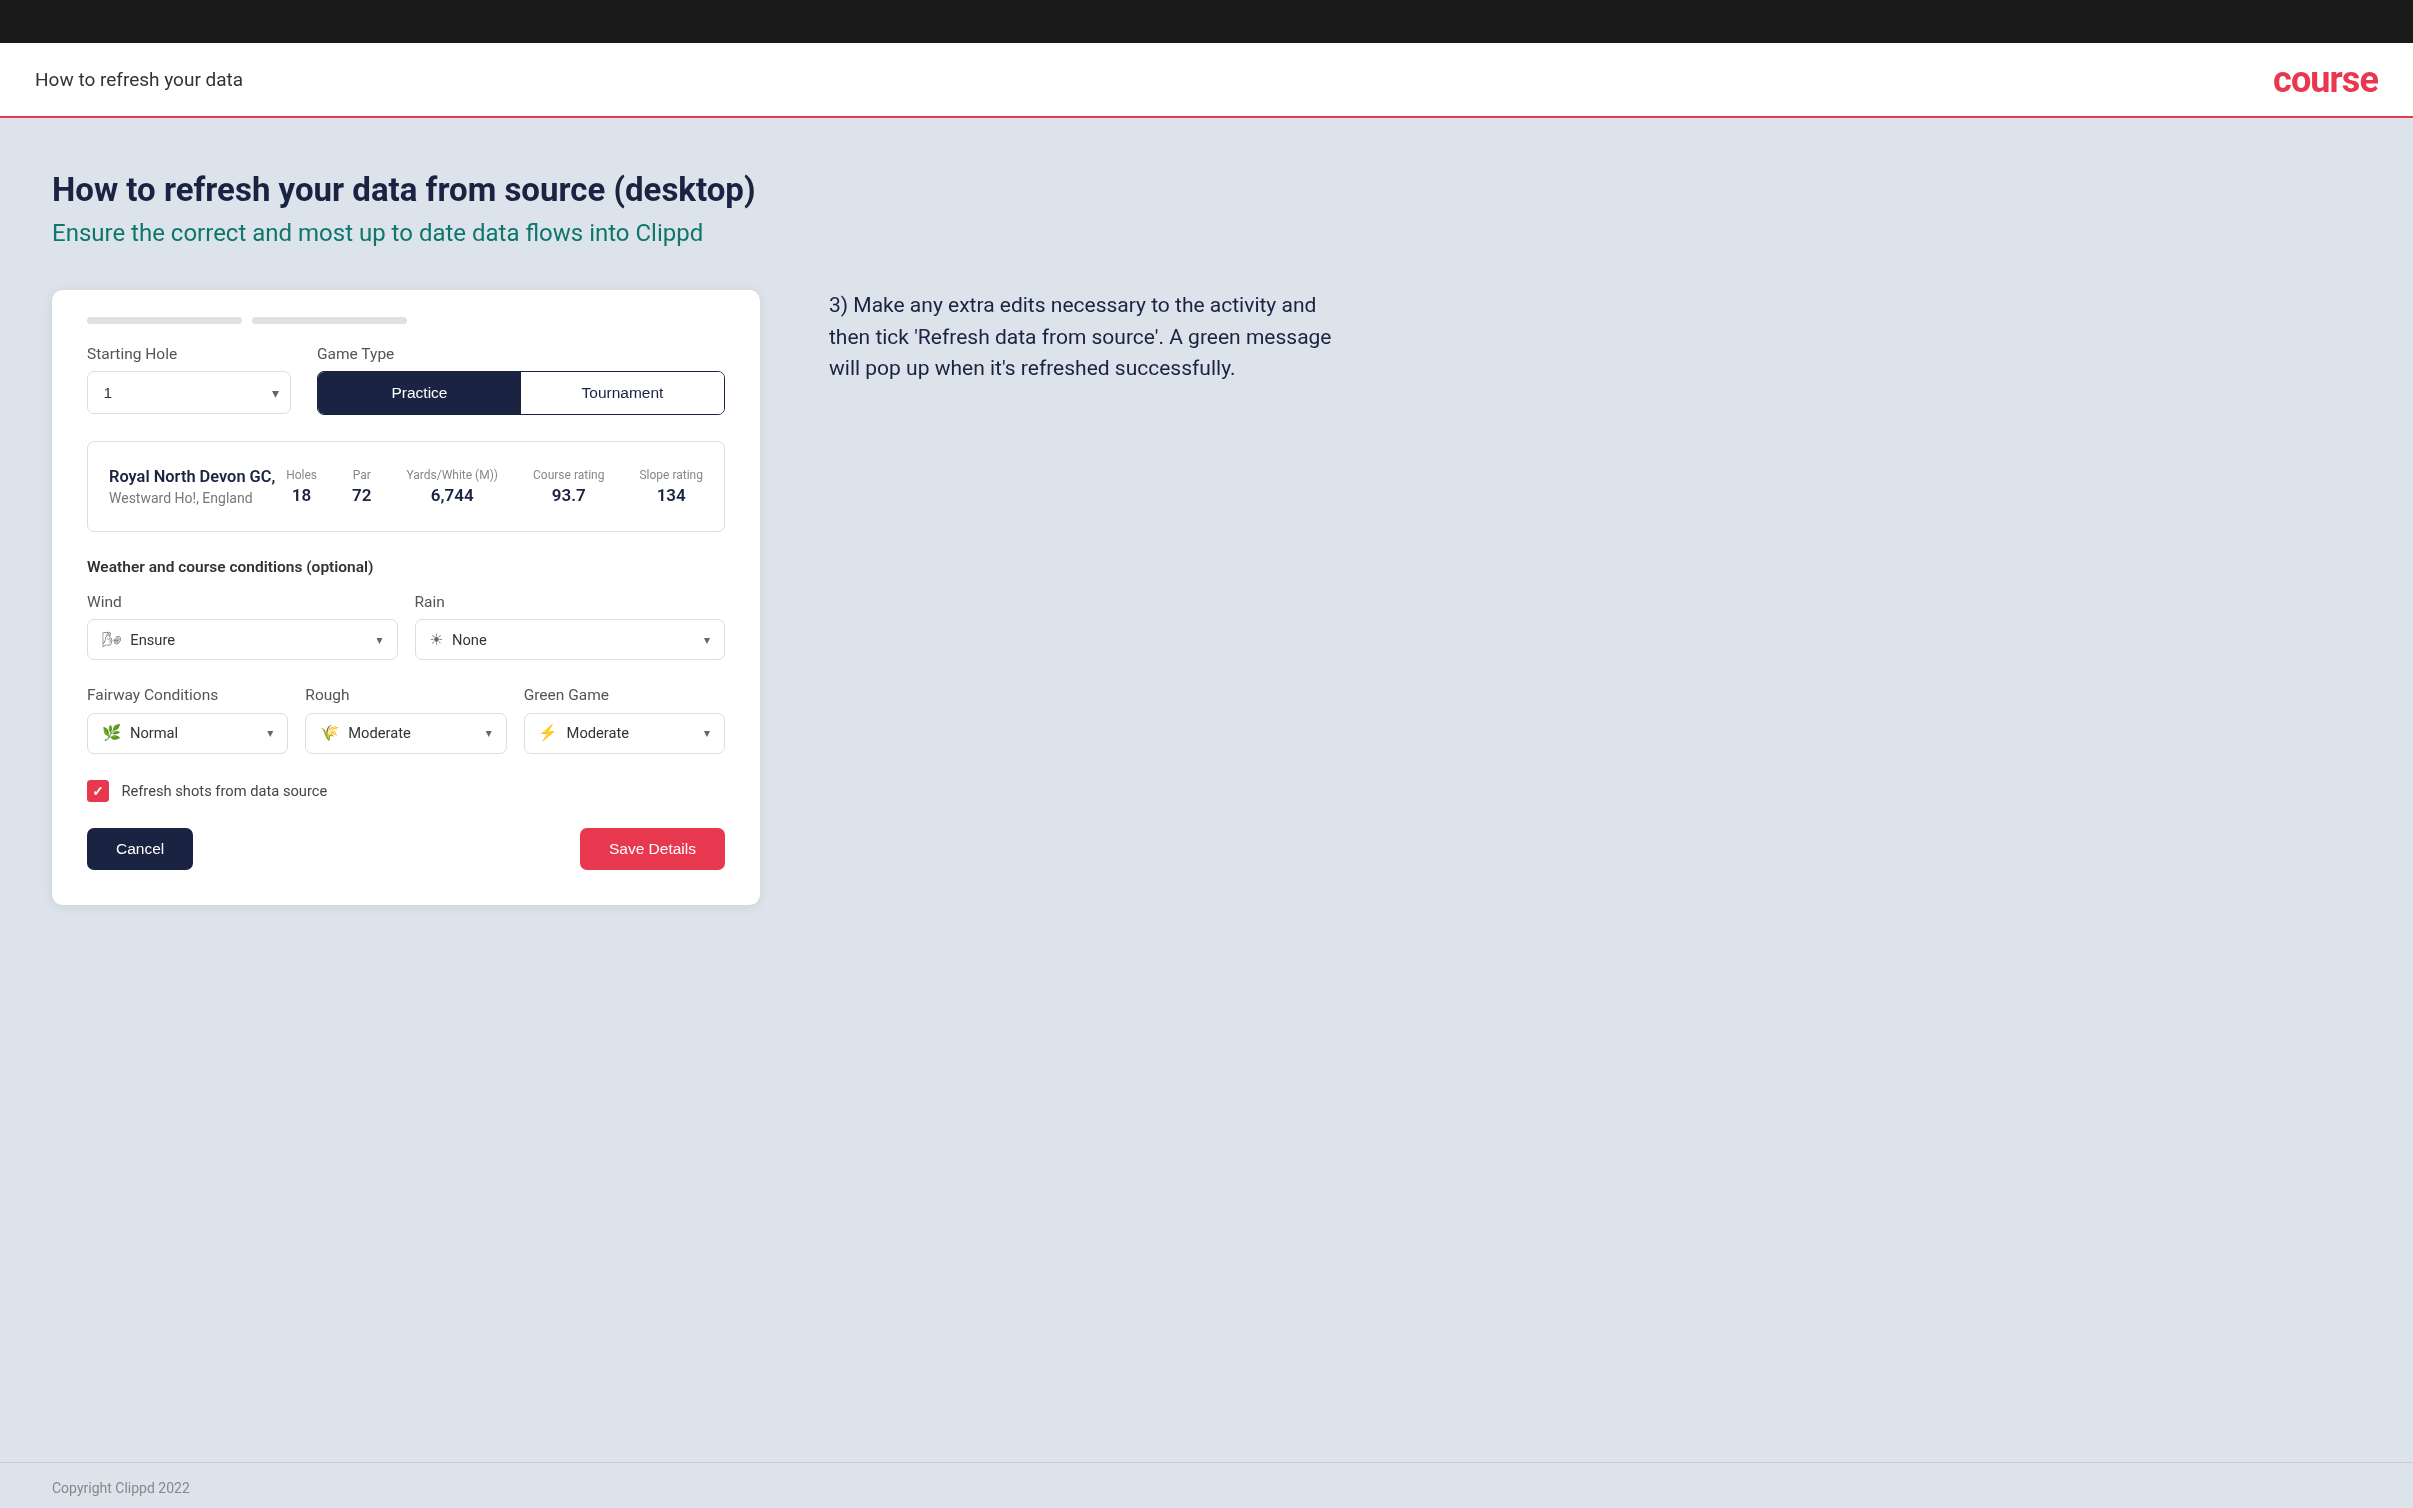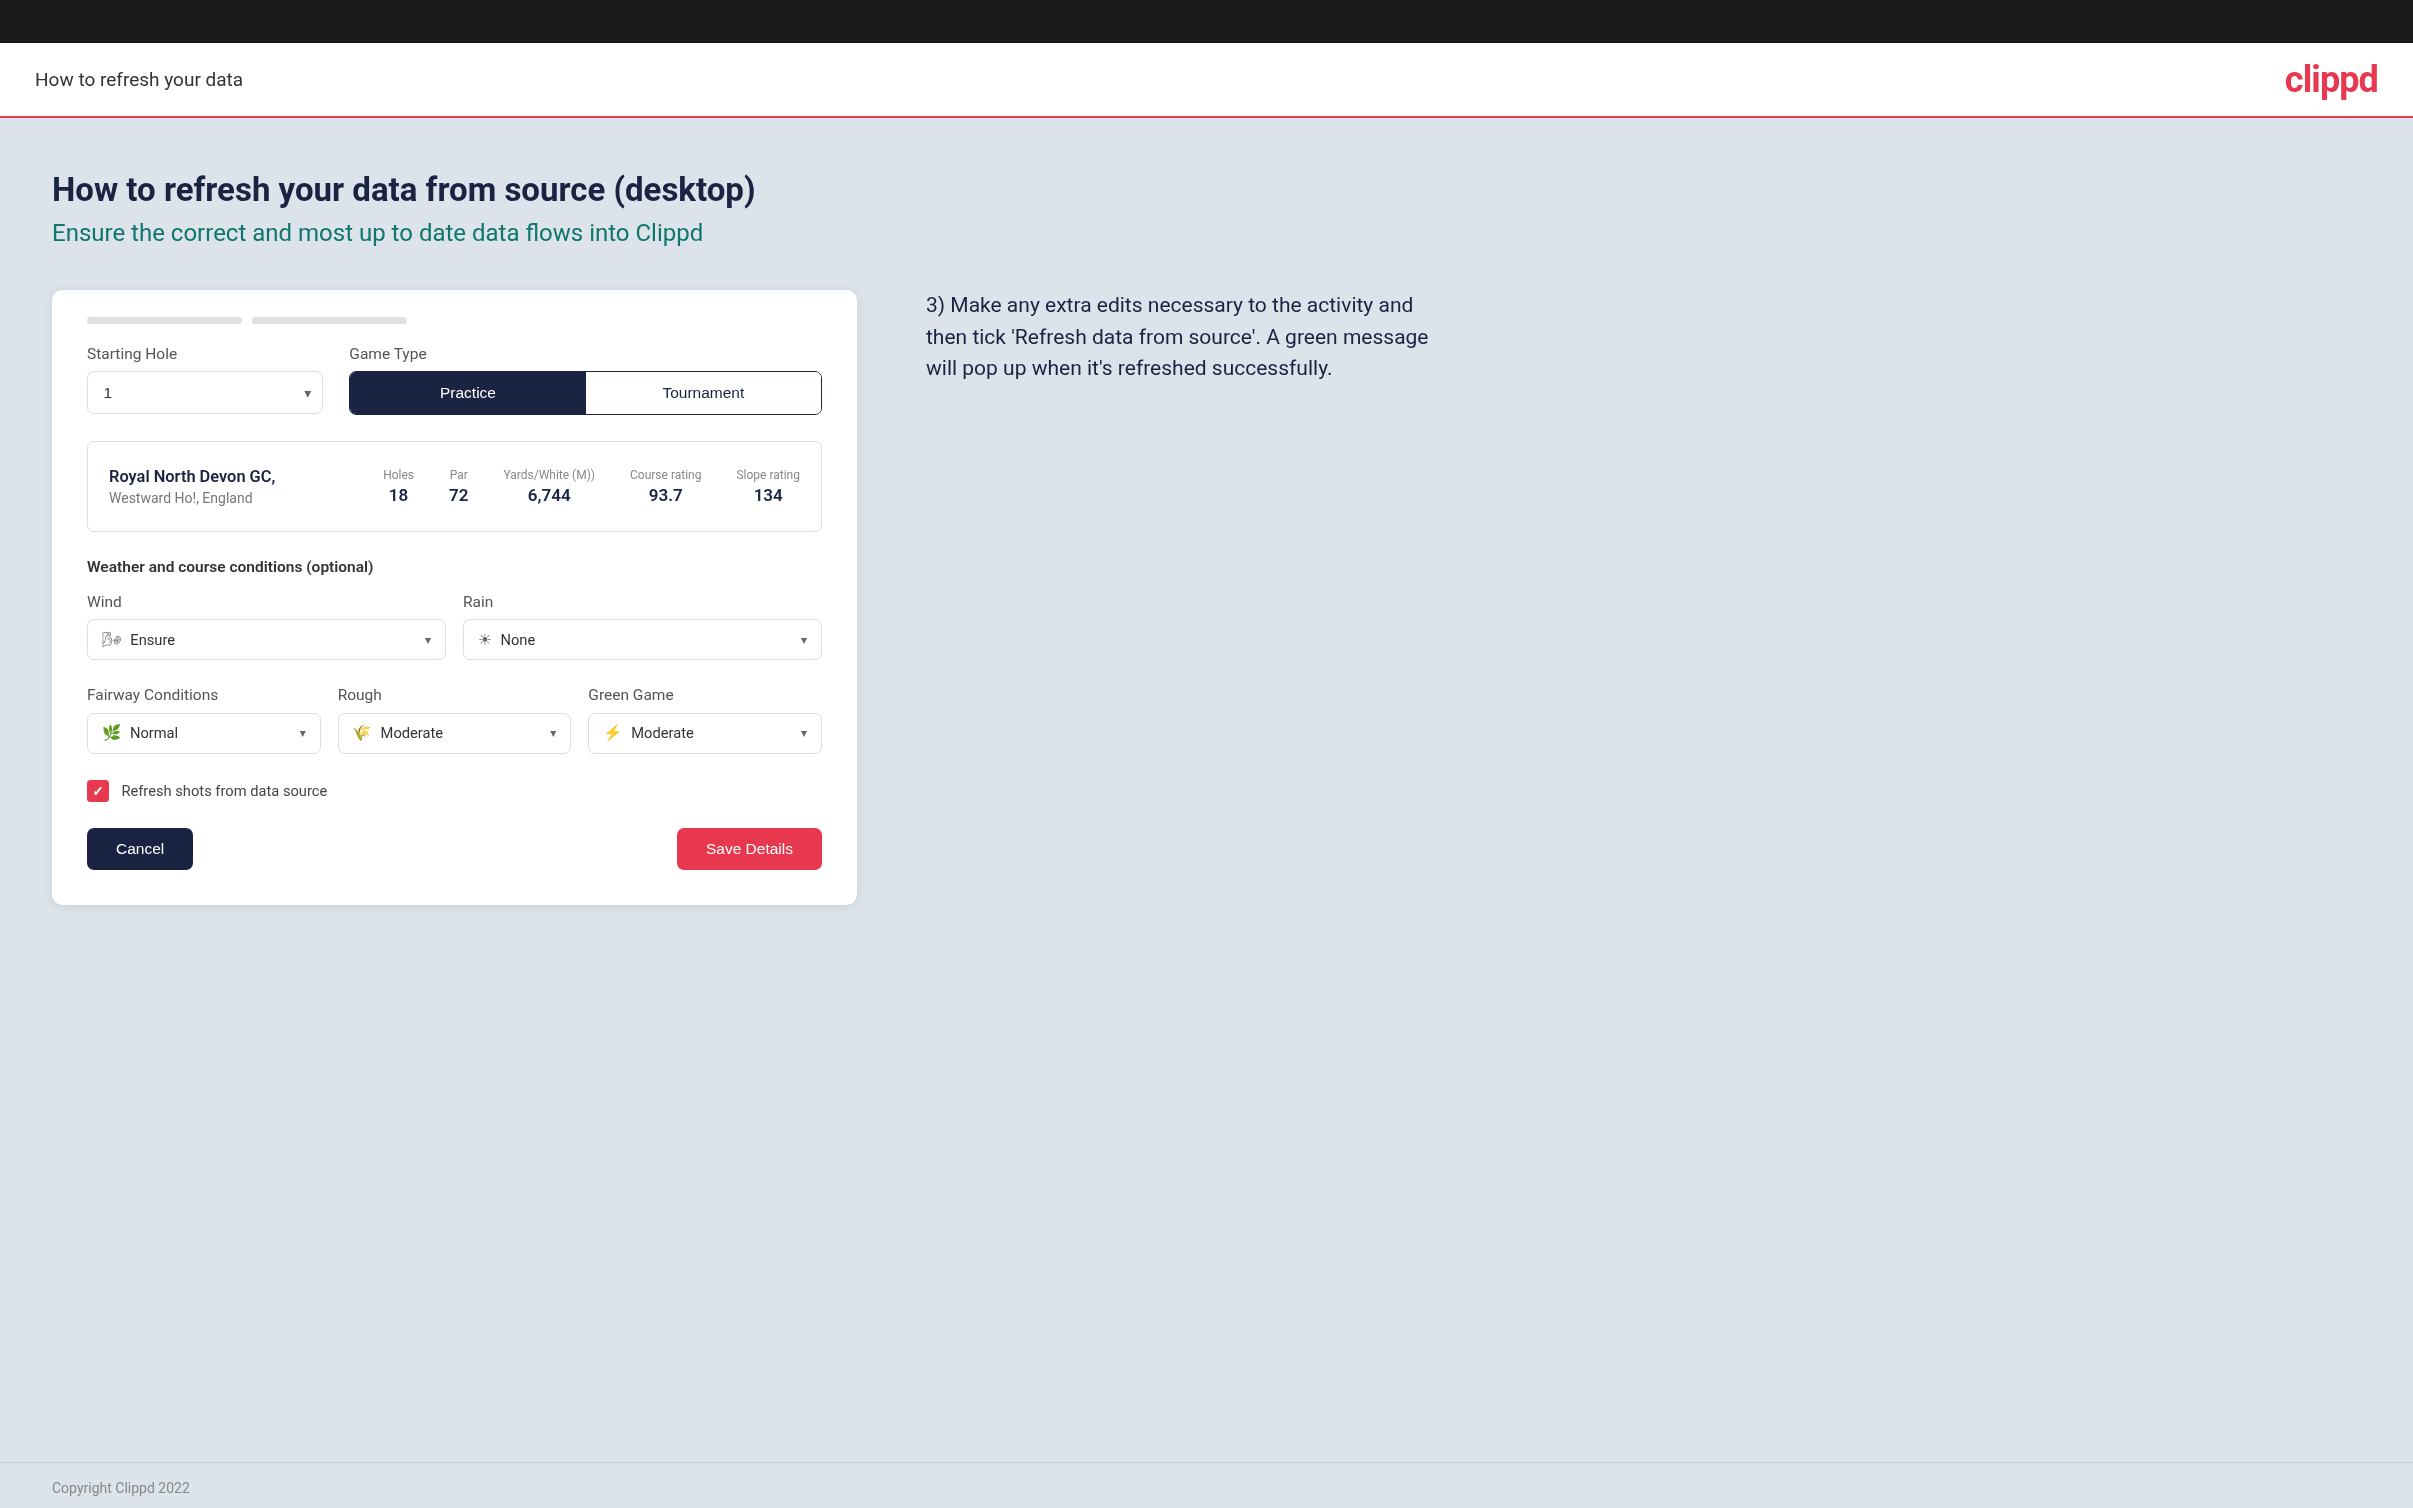--- a/index.html
+++ b/index.html
@@ -51,21 +51,21 @@
     }
     .content-area {
       display: flex;
       gap: 69px;
       align-items: flex-start;
     }
     .form-card {
       background: #ffffff;
       border-radius: 10.4px;
       padding: 35px;
-      width: 805px;
+      width: 708px;
       box-shadow: 0 1.7px 10.4px rgba(0,0,0,0.08);
     }
     .form-row {
       display: flex;
       gap: 26px;
       margin-bottom: 26px;
     }
     .form-group {
       display: flex;
       flex-direction: column;
@@ -269,21 +269,21 @@
       color: #888;
     }
   </style>
 </head>
 <body>
 
 <div class="top-bar"></div>
 
 <div class="header">
   <span class="header-title">How to refresh your data</span>
-  <span class="logo">clippd</span>
+  <span class="logo">course</span>
 </div>
 
 <div class="main-content">
   <h1 class="page-heading">How to refresh your data from source (desktop)</h1>
   <p class="page-subheading">Ensure the correct and most up to date data flows into Clippd</p>
 
   <div class="content-area">
 
     <div class="form-card">
 

